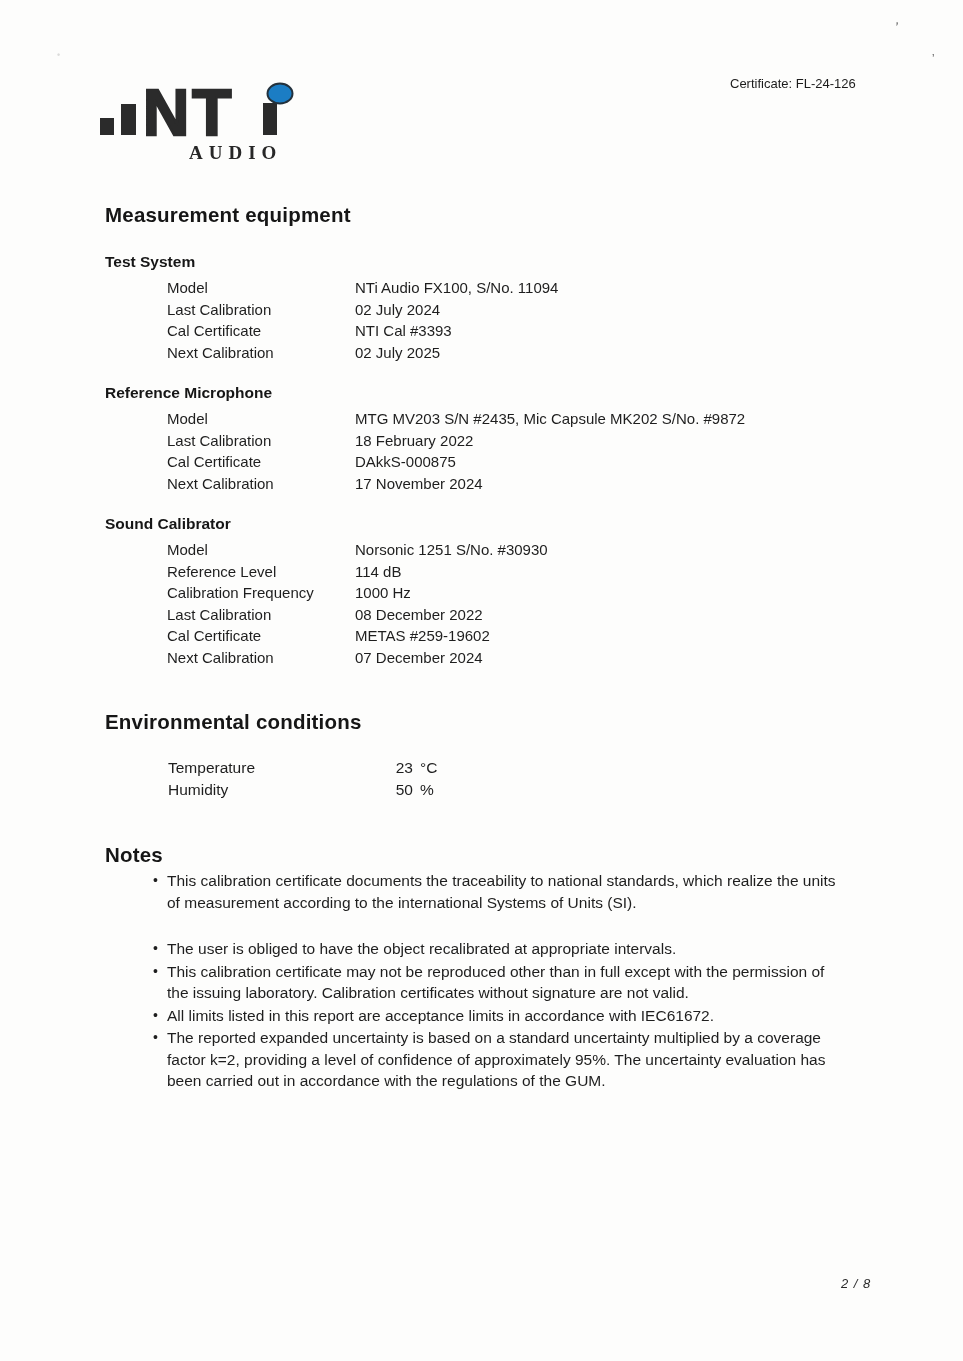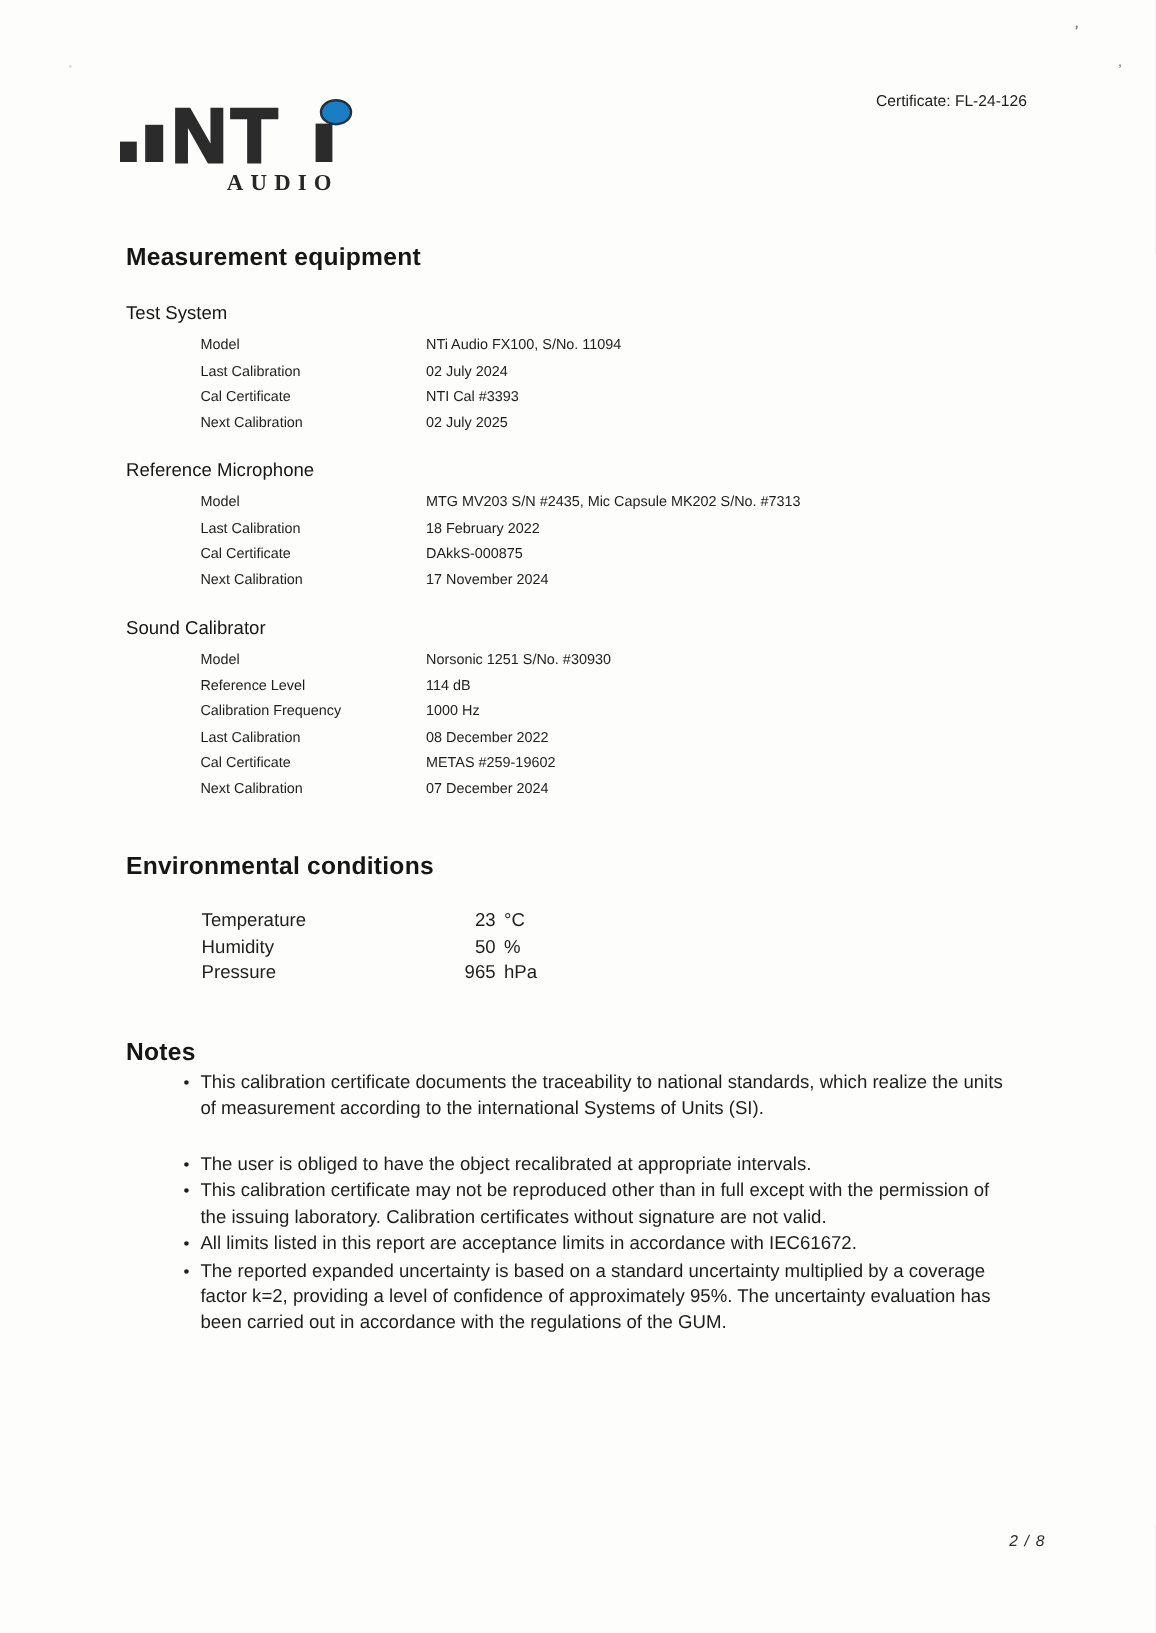--- a/index.html
+++ b/index.html
@@ -37,24 +37,24 @@
 
   .doc-title {
     font-size:20.5px; font-weight:bold; line-height:24px;
     margin:0 0 26px 0; color:#161616; letter-spacing:.2px;
   }
   .env-title   { margin-top:42px; margin-bottom:23px; }
   .notes-title { margin-top:43px; margin-bottom:3px; }
 
   .equip-section { margin-bottom:21px; }
   .equip-heading {
-    font-size:15.5px; font-weight:normal; line-height:18px;
+    font-size:15.5px; font-weight:bold; line-height:18px;
     margin:0 0 6px 0; color:#161616;
   }
-  .spec-row  { display:flex; font-size:12px; line-height:21.5px; }
+  .spec-row  { display:flex; font-size:15px; line-height:21.5px; }
   .spec-label { margin-left:62px; width:188px; flex:none; }
   .spec-value { flex:1; white-space:nowrap; }
 
   .env-row   { display:flex; font-size:15.5px; line-height:21.5px; }
   .env-label { margin-left:63px; width:185px; flex:none; }
   .env-value { width:60px; flex:none; text-align:right; }
   .env-unit  { margin-left:7px; }
 
   .notes-list { margin:0; padding:0; list-style:none; }
   .note-item {
@@ -118,21 +118,21 @@
       <div class="spec-row">
         <span class="spec-label">Next Calibration</span>
         <span class="spec-value">02 July 2025</span>
       </div>
     </section>
 
     <section class="equip-section">
       <h2 class="equip-heading">Reference Microphone</h2>
       <div class="spec-row">
         <span class="spec-label">Model</span>
-        <span class="spec-value">MTG MV203 S/N #2435, Mic Capsule MK202 S/No. #7313</span>
+        <span class="spec-value">MTG MV203 S/N #2435, Mic Capsule MK202 S/No. #9872</span>
       </div>
       <div class="spec-row">
         <span class="spec-label">Last Calibration</span>
         <span class="spec-value">18 February 2022</span>
       </div>
       <div class="spec-row">
         <span class="spec-label">Cal Certificate</span>
         <span class="spec-value">DAkkS-000875</span>
       </div>
       <div class="spec-row">
@@ -174,25 +174,20 @@
     <div class="env-row">
       <span class="env-label">Temperature</span>
       <span class="env-value">23</span>
       <span class="env-unit">°C</span>
     </div>
     <div class="env-row">
       <span class="env-label">Humidity</span>
       <span class="env-value">50</span>
       <span class="env-unit">%</span>
     </div>
-    <div class="env-row">
-      <span class="env-label">Pressure</span>
-      <span class="env-value">965</span>
-      <span class="env-unit">hPa</span>
-    </div>
 
     <h1 class="doc-title notes-title">Notes</h1>
     <ul class="notes-list">
       <li class="note-item">This calibration certificate documents the traceability to national standards, which realize the units of measurement according to the international Systems of Units (SI).</li>
       <li class="note-item spaced">The user is obliged to have the object recalibrated at appropriate intervals.</li>
       <li class="note-item">This calibration certificate may not be reproduced other than in full except with the permission of the issuing laboratory. Calibration certificates without signature are not valid.</li>
       <li class="note-item">All limits listed in this report are acceptance limits in accordance with IEC61672.</li>
       <li class="note-item">The reported expanded uncertainty is based on a standard uncertainty multiplied by a coverage factor k=2, providing a level of confidence of approximately 95%. The uncertainty evaluation has been carried out in accordance with the regulations of the GUM.</li>
     </ul>
 

